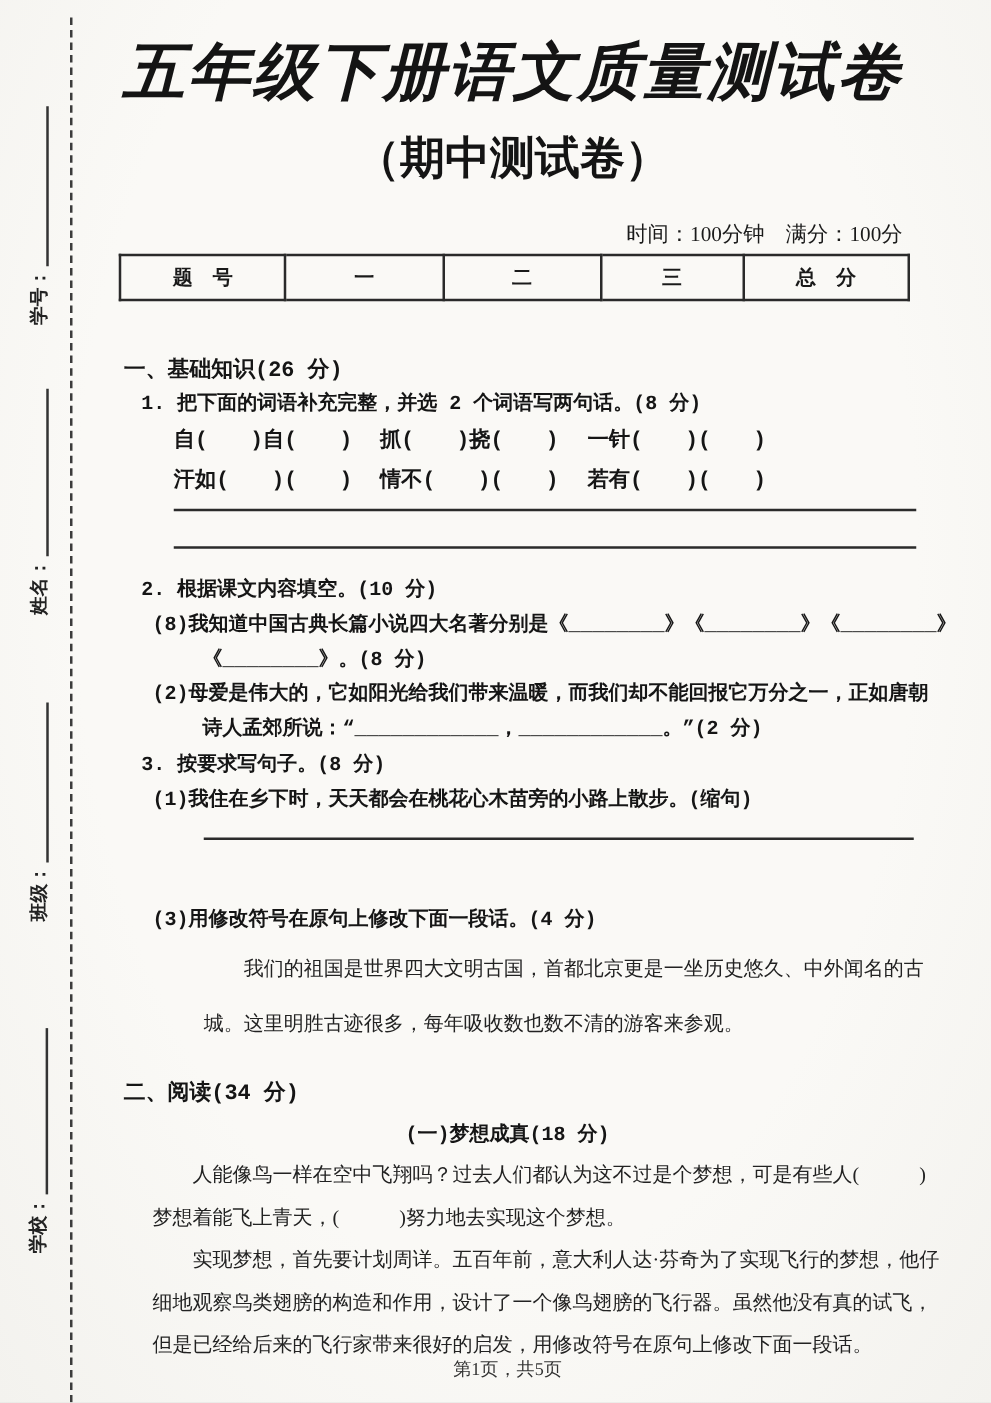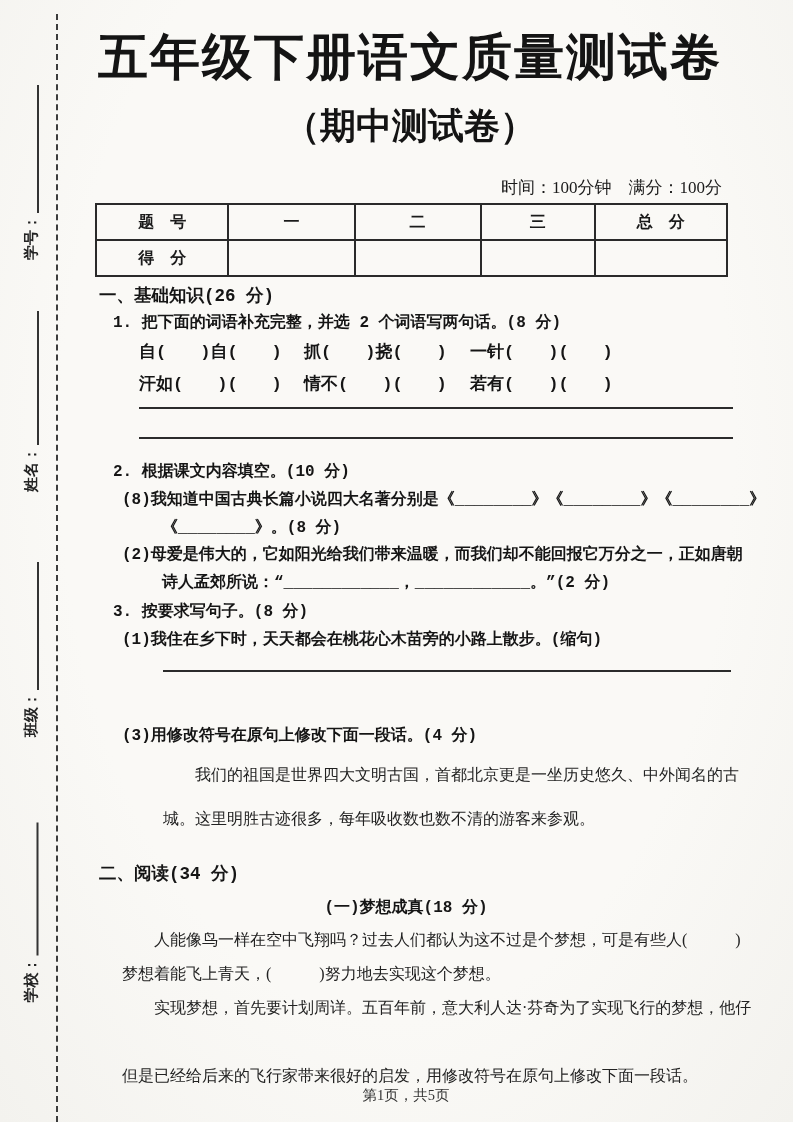--- a/index.html
+++ b/index.html
@@ -25,21 +25,21 @@
     transform:rotate(-90deg);
     font-family:"Liberation Sans", sans-serif;
     font-size:15px;font-weight:600;color:#222;white-space:nowrap;
   }
   .side-group .blank{
     display:inline-block;height:14px;border-bottom:2px solid #333;
     margin-left:2px;
   }
   .title{
     left:60px;top:24px;width:700px;text-align:center;
-    font-size:50px;font-weight:700;letter-spacing:2px;color:#141414;
+    font-size:50px;font-weight:700;letter-spacing:2px;color:#141414;font-style:italic;
   }
   .subtitle{
     left:60px;top:102px;width:700px;text-align:center;
     font-size:36px;font-weight:700;color:#141414;
   }
   .meta{
     left:90px;top:176px;width:632px;text-align:right;
     font-size:17px;color:#1a1a1a;
   }
   table.score{
@@ -92,27 +92,20 @@
 
   <table class="score">
     <tbody>
         <tr>
       <td style="width:21%;">题　号</td>
       <td style="width:20%;">一</td>
       <td style="width:20%;">二</td>
       <td style="width:18%;">三</td>
       <td style="width:21%;margin-left:26px;">总　分</td>
     </tr>
-    <tr>
-      <td>得　分</td>
-      <td></td>
-      <td></td>
-      <td></td>
-      <td></td>
-    </tr>
   </tbody>
     </table>
 
   <div class="abs h-sans sec-heading" style="left:99px;top:283px;">一、基础知识(26 分)</div>
 
   <div class="abs h-sans q-text" style="left:113px;top:312px;">1. 把下面的词语补充完整，并选 2 个词语写两句话。(8 分)</div>
 
   <div class="abs word-row h-sans" style="left:0;top:340px;width:793px;height:22px;">
     <span style="left:139px;">自(　　)自(　　)</span>
     <span style="left:304px;">抓(　　)挠(　　)</span>
@@ -142,17 +135,18 @@
 
   <div class="abs passage" style="left:195px;top:765px;">我们的祖国是世界四大文明古国，首都北京更是一坐历史悠久、中外闻名的古</div>
   <div class="abs passage" style="left:163px;top:809px;">城。这里明胜古迹很多，每年吸收数也数不清的游客来参观。</div>
 
   <div class="abs h-sans sec-heading" style="left:99px;top:861px;">二、阅读(34 分)</div>
   <div class="abs h-sans q-text" style="left:90px;top:897px;width:632px;text-align:center;">(一)梦想成真(18 分)</div>
 
   <div class="abs passage" style="left:154px;top:930px;">人能像鸟一样在空中飞翔吗？过去人们都认为这不过是个梦想，可是有些人(　　　)</div>
   <div class="abs passage" style="left:122px;top:964px;">梦想着能飞上青天，(　　　)努力地去实现这个梦想。</div>
   <div class="abs passage" style="left:154px;top:998px;">实现梦想，首先要计划周详。五百年前，意大利人达·芬奇为了实现飞行的梦想，他仔</div>
+  <div class="abs passage" style="left:122px;top:1032px;">细地观察鸟类翅膀的构造和作用，设计了一个像鸟翅膀的飞行器。虽然他没有真的试飞，</div>
   <div class="abs passage" style="left:122px;top:1066px;">但是已经给后来的飞行家带来很好的启发，用修改符号在原句上修改下面一段话。</div>
 
   <div class="abs footer">第1页，共5页</div>
 
 </div>
 
 </body></html>

